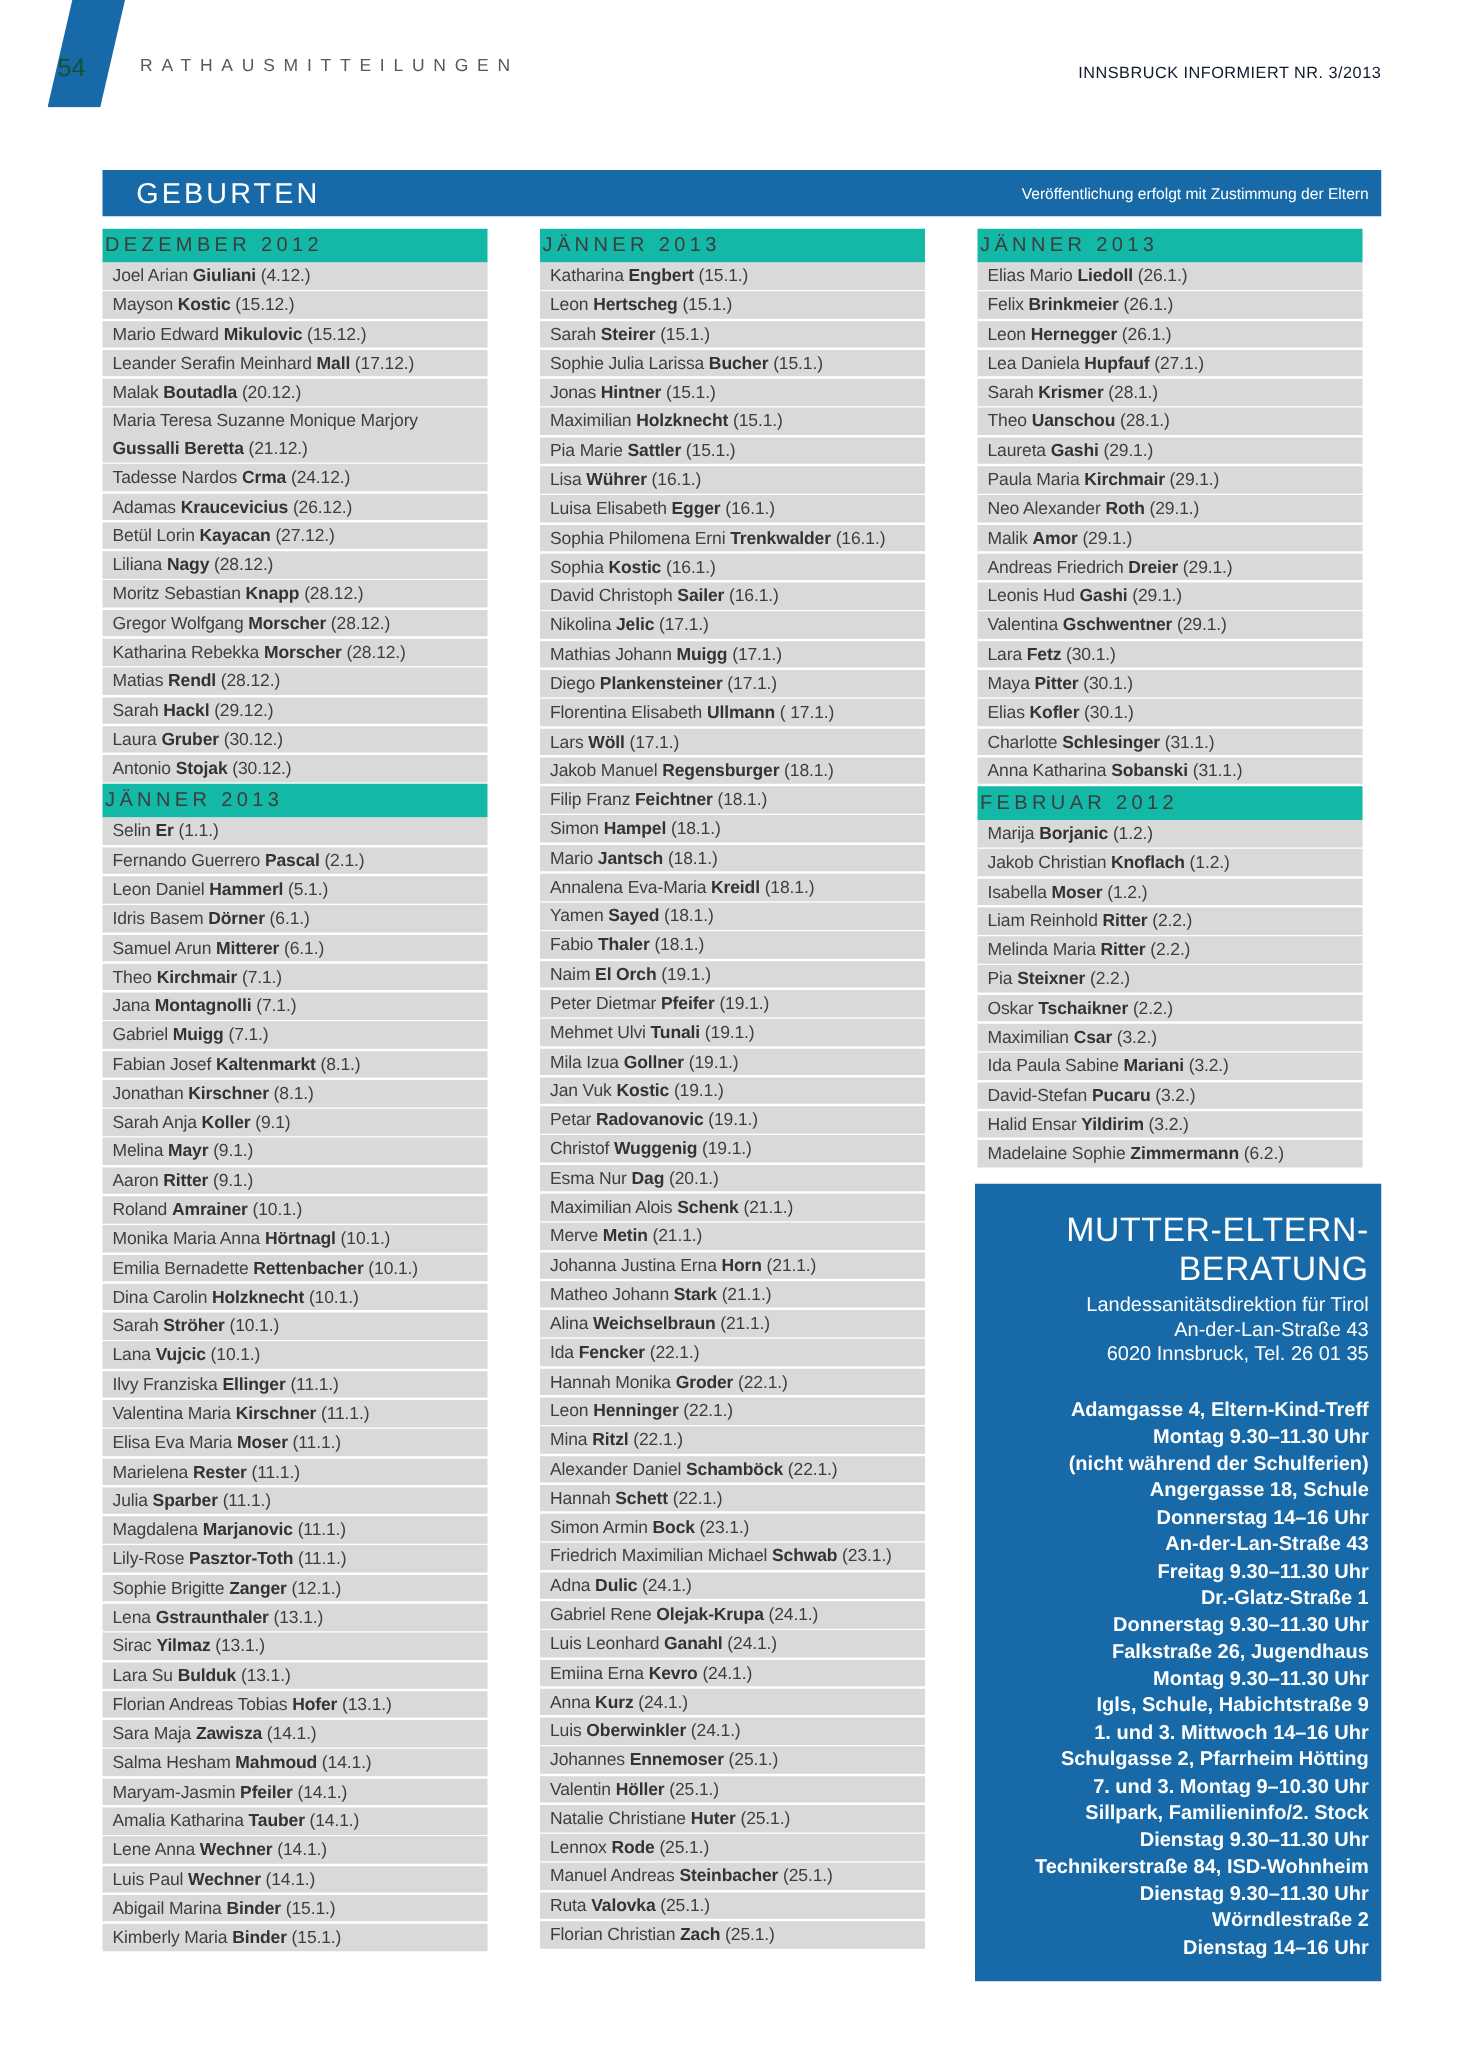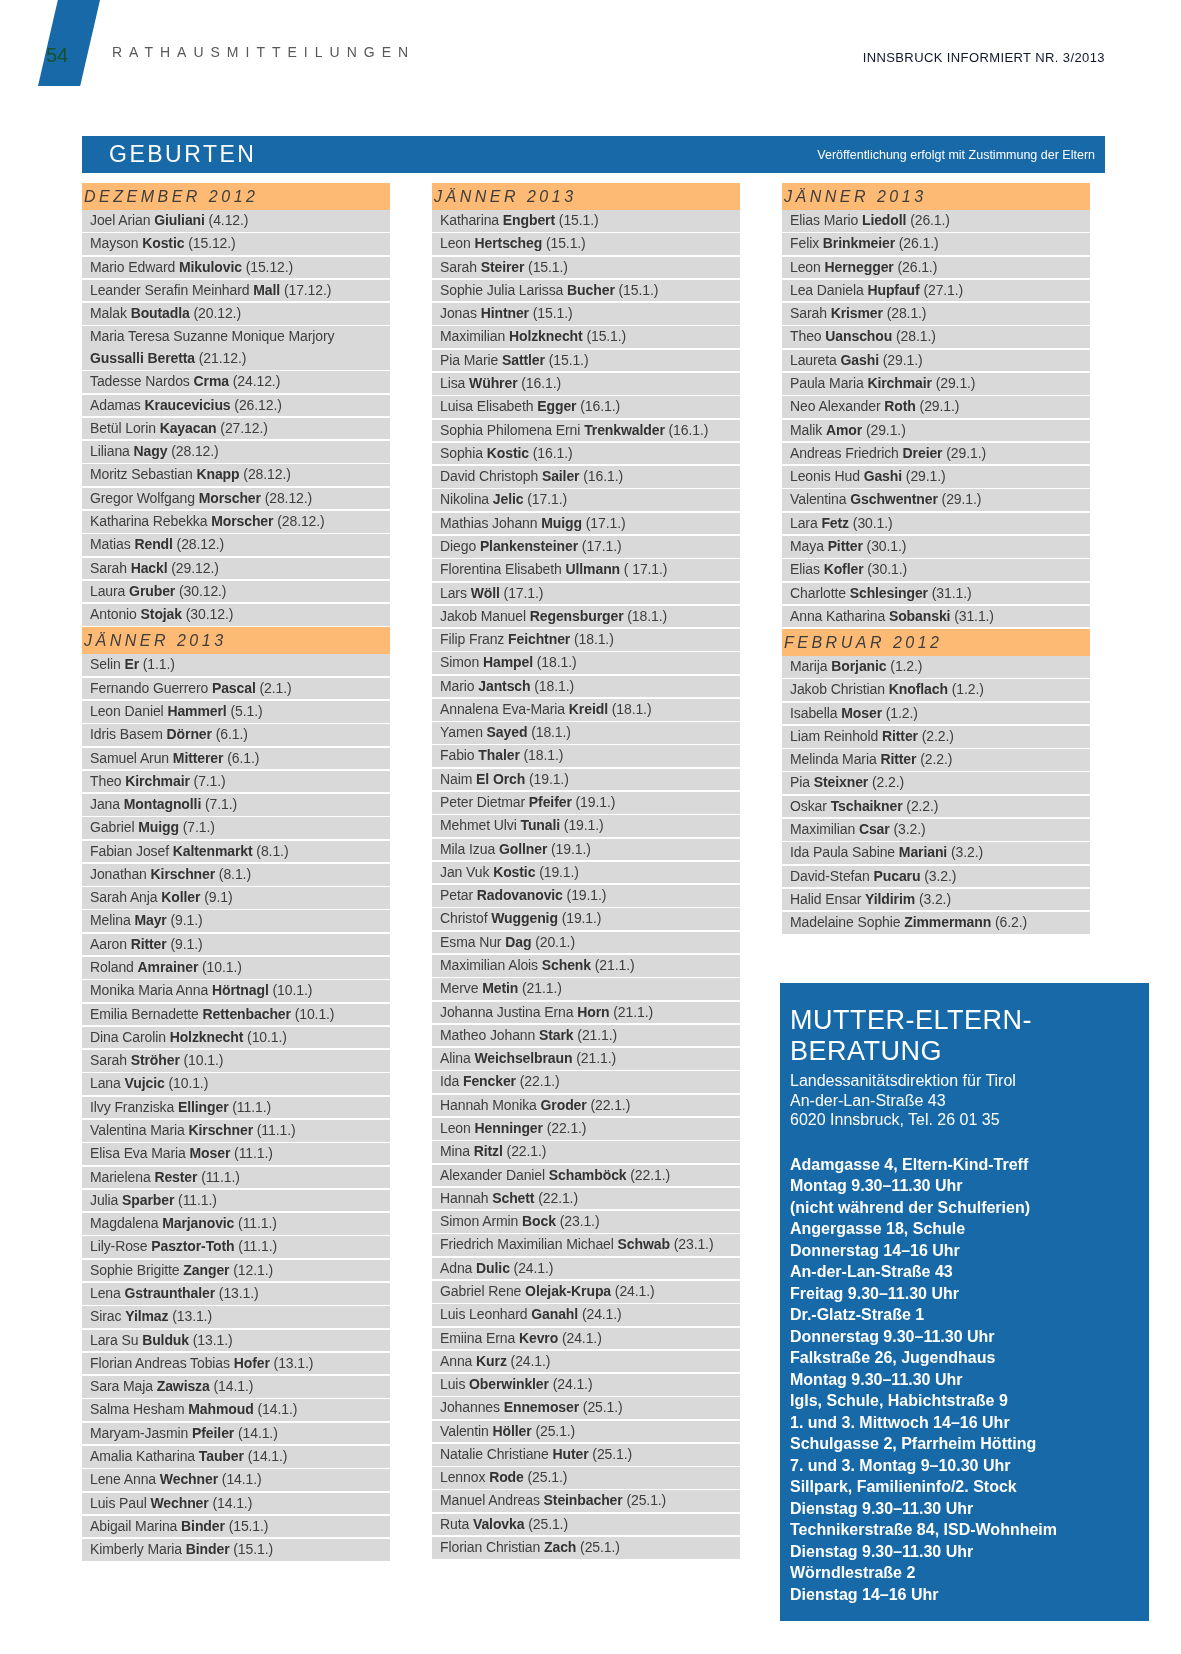--- a/index.html
+++ b/index.html
@@ -39,34 +39,34 @@
     color:#fff;font-size:12.5px;padding-right:10px;font-weight:400;
   }
   
   .content{
     position:absolute;left:82px;top:183px;width:1023px;display:flex;align-items:flex-start;
   }
   .birth-column{width:308px;margin-right:42px;flex:none;}
   .birth-column:last-child{margin-right:0;}
   .month-header{
     font-size:16px;letter-spacing:3.5px;color:#3d3d3d;
-    padding:5px 0 4px 2px;background:#fdba74;white-space:nowrap;font-style:italic;
+    padding:5px 0 4px 2px;background:#14b8a6;white-space:nowrap;
   }
   .entry-row{
     background:#d9d9d9;margin-bottom:1.7px;
     height:21.6px;line-height:21.7px;padding:0 8px;
     font-size:14px;letter-spacing:-0.1px;color:#3e3e3e;white-space:nowrap;
     overflow:visible;
   }
   .entry-row b{font-weight:bold;color:#333333;}
   .entry-row.two-line{height:auto;min-height:43.2px;white-space:normal;line-height:21.6px;padding:0 8px;}
   
   .info-box{
-    position:absolute;left:780px;top:983px;width:369px;
-    background:#1769a8;color:#ffffff;text-align:left;
+    position:absolute;left:780px;top:947px;width:325px;
+    background:#1769a8;color:#ffffff;text-align:right;
     padding:22px 10px 16px 10px;box-sizing:border-box;
   }
   .box-title{font-size:27px;line-height:31px;letter-spacing:0.5px;font-weight:400;}
   .box-intro{margin-top:4px;font-size:16px;line-height:19.5px;}
   .box-locations{margin-top:24px;font-size:16px;line-height:21.5px;}
   .loc-name{font-weight:bold;}
   .loc-time{font-weight:700;}
 </style>
 </head>
 <body>

